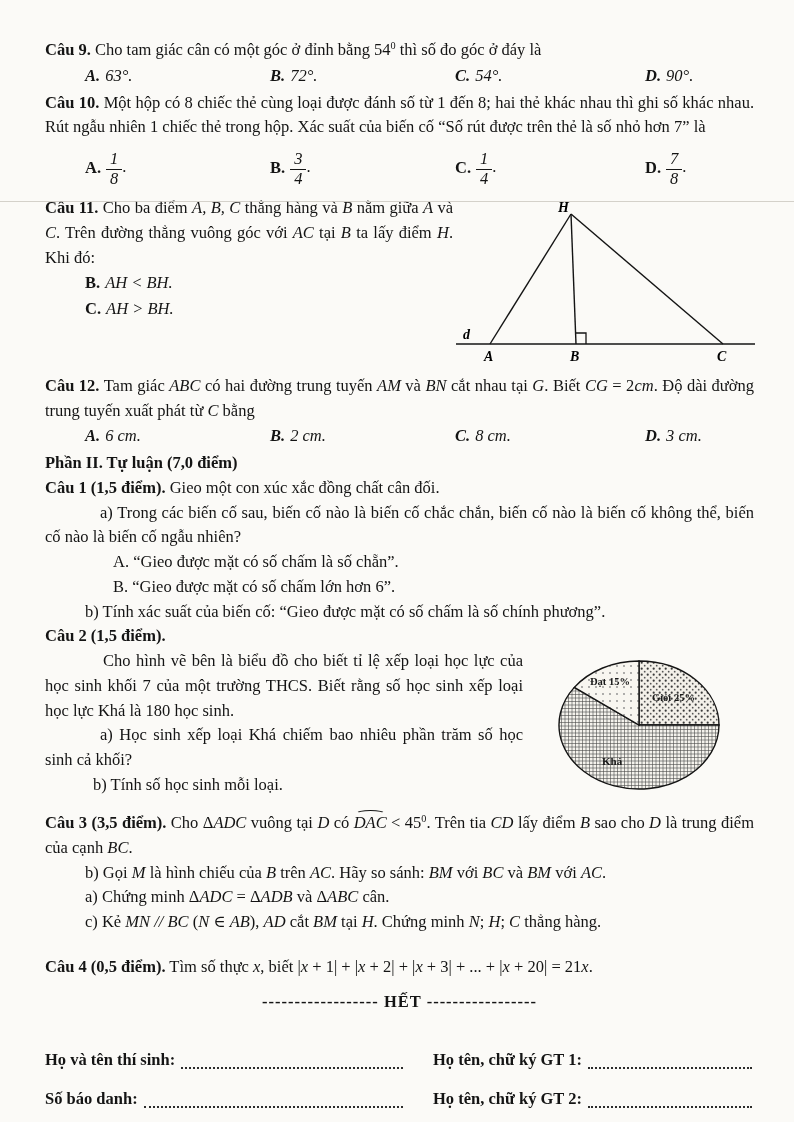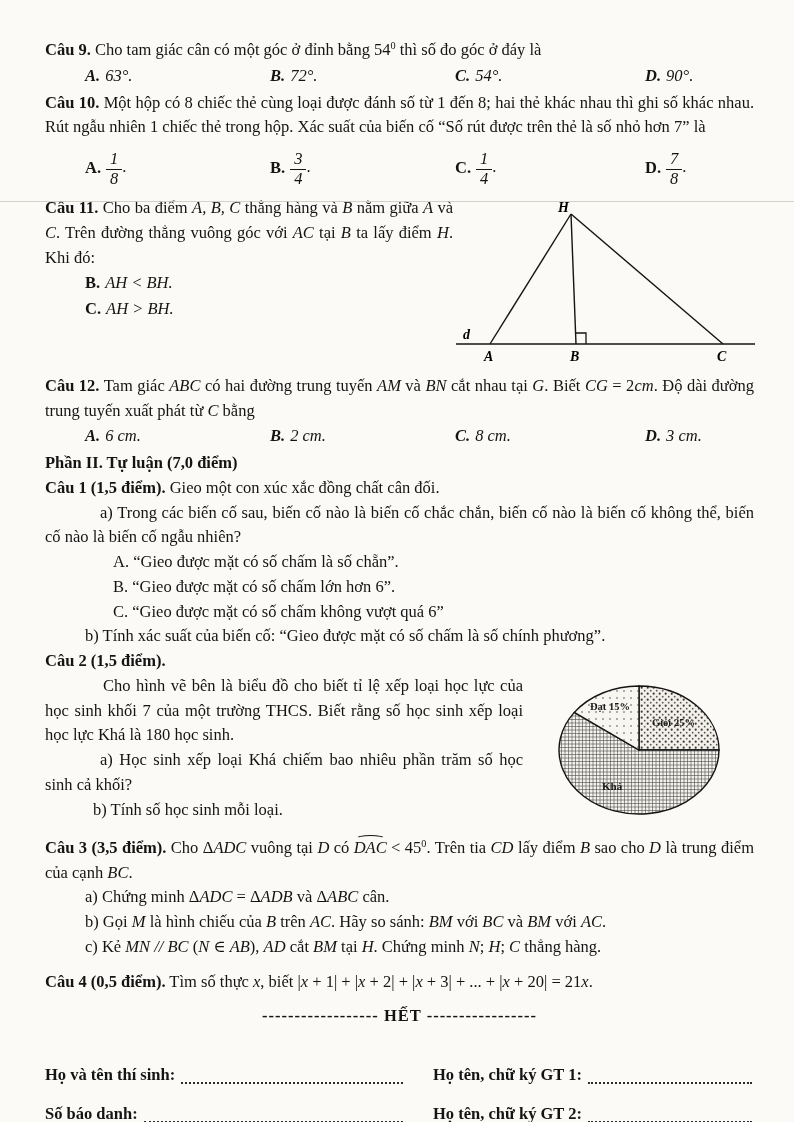--- a/index.html
+++ b/index.html
@@ -112,21 +112,20 @@
     </div>
   </section>
 
   <p><span class="b">Phần II. Tự luận (7,0 điểm)</span></p>
 
   <section>
     <p class="para"><span class="b">Câu 1 (1,5 điểm).</span><span> Gieo một con xúc xắc đồng chất cân đối.</span></p>
     <p class="para indent55"><span>a) Trong các biến cố sau, biến cố nào là biến cố chắc chắn, biến cố nào là biến cố không thể, biến cố nào là biến cố ngẫu nhiên?</span></p>
     <p class="pad68"><span>A. “Gieo được mặt có số chấm là số chẵn”.</span></p>
     <p class="pad68"><span>B. “Gieo được mặt có số chấm lớn hơn 6”.</span></p>
-    <p class="pad68"><span>C. “Gieo được mặt có số chấm không vượt quá 6”</span></p>
     <p class="indent40"><span>b) Tính xác suất của biến cố: “Gieo được mặt có số chấm là số chính phương”.</span></p>
   </section>
 
   <section>
     <p><span class="b">Câu 2 (1,5 điểm).</span></p>
     <div class="c2-wrap">
       <div class="c2-left">
         <p class="para indent58"><span>Cho hình vẽ bên là biểu đồ cho biết tỉ lệ xếp loại học lực của học sinh khối 7 của một trường THCS. Biết rằng số học sinh xếp loại học lực Khá là 180 học sinh.</span></p>
         <p class="para indent55"><span>a) Học sinh xếp loại Khá chiếm bao nhiêu phần trăm số học sinh cả khối?</span></p>
         <p class="indent48"><span>b) Tính số học sinh mỗi loại.</span></p>
@@ -157,26 +156,26 @@
           <text x="46" y="36" font-size="10.5" font-weight="bold" fill="#1a1a1a">Đạt 15%</text>
           <text x="108" y="52" font-size="10.5" font-weight="bold" fill="#1a1a1a">Giỏi 25%</text>
           <text x="58" y="116" font-size="11" font-weight="bold" fill="#1a1a1a">Khá</text>
         </svg>
       </div>
     </div>
   </section>
 
   <section style="margin-top:10px;">
     <p class="para"><span class="b">Câu 3 (3,5 điểm).</span><span> Cho Δ</span><span class="i">ADC</span><span> vuông tại </span><span class="i">D</span><span> có </span><span class="hat">DAC</span><span> &lt; 45</span><sup>0</sup><span>. Trên tia </span><span class="i">CD</span><span> lấy điểm </span><span class="i">B</span><span> sao cho </span><span class="i">D</span><span> là trung điểm của cạnh </span><span class="i">BC</span><span>.</span></p>
+    <p class="pad40"><span>b) Gọi </span><span class="i">M</span><span> là hình chiếu của </span><span class="i">B</span><span> trên </span><span class="i">AC</span><span>. Hãy so sánh: </span><span class="i">BM</span><span> với </span><span class="i">BC</span><span> và </span><span class="i">BM</span><span> với </span><span class="i">AC</span><span>.</span></p>
     <p class="pad40"><span>a) Chứng minh Δ</span><span class="i">ADC</span><span> = Δ</span><span class="i">ADB</span><span> và Δ</span><span class="i">ABC</span><span> cân.</span></p>
-    <p class="pad40"><span>b) Gọi </span><span class="i">M</span><span> là hình chiếu của </span><span class="i">B</span><span> trên </span><span class="i">AC</span><span>. Hãy so sánh: </span><span class="i">BM</span><span> với </span><span class="i">BC</span><span> và </span><span class="i">BM</span><span> với </span><span class="i">AC</span><span>.</span></p>
     <p class="pad40"><span>c) Kẻ </span><span class="i">MN // BC</span><span> (</span><span class="i">N</span><span> ∈ </span><span class="i">AB</span><span>), </span><span class="i">AD</span><span> cắt </span><span class="i">BM</span><span> tại </span><span class="i">H</span><span>. Chứng minh </span><span class="i">N</span><span>; </span><span class="i">H</span><span>; </span><span class="i">C</span><span> thẳng hàng.</span></p>
   </section>
 
-  <p class="para" style="margin-top:10px;"><span class="b">Câu 4 (0,5 điểm).</span><span> Tìm số thực </span><span class="i">x</span><span>, biết  |</span><span class="i">x</span><span> + 1| + |</span><span class="i">x</span><span> + 2| + |</span><span class="i">x</span><span> + 3| + ... + |</span><span class="i">x</span><span> + 20| = 21</span><span class="i">x</span><span>.</span></p>
+  <p class="para" style="margin-top:20px;"><span class="b">Câu 4 (0,5 điểm).</span><span> Tìm số thực </span><span class="i">x</span><span>, biết  |</span><span class="i">x</span><span> + 1| + |</span><span class="i">x</span><span> + 2| + |</span><span class="i">x</span><span> + 3| + ... + |</span><span class="i">x</span><span> + 20| = 21</span><span class="i">x</span><span>.</span></p>
 
   <p class="het">------------------ HẾT -----------------</p>
 
   <div class="sig-block">
     <div class="sig-row">
       <span class="sig-left">
         <span class="sig-label">Họ và tên thí sinh:</span>
         <span class="dots"></span>
       </span>
       <span class="sig-right">

